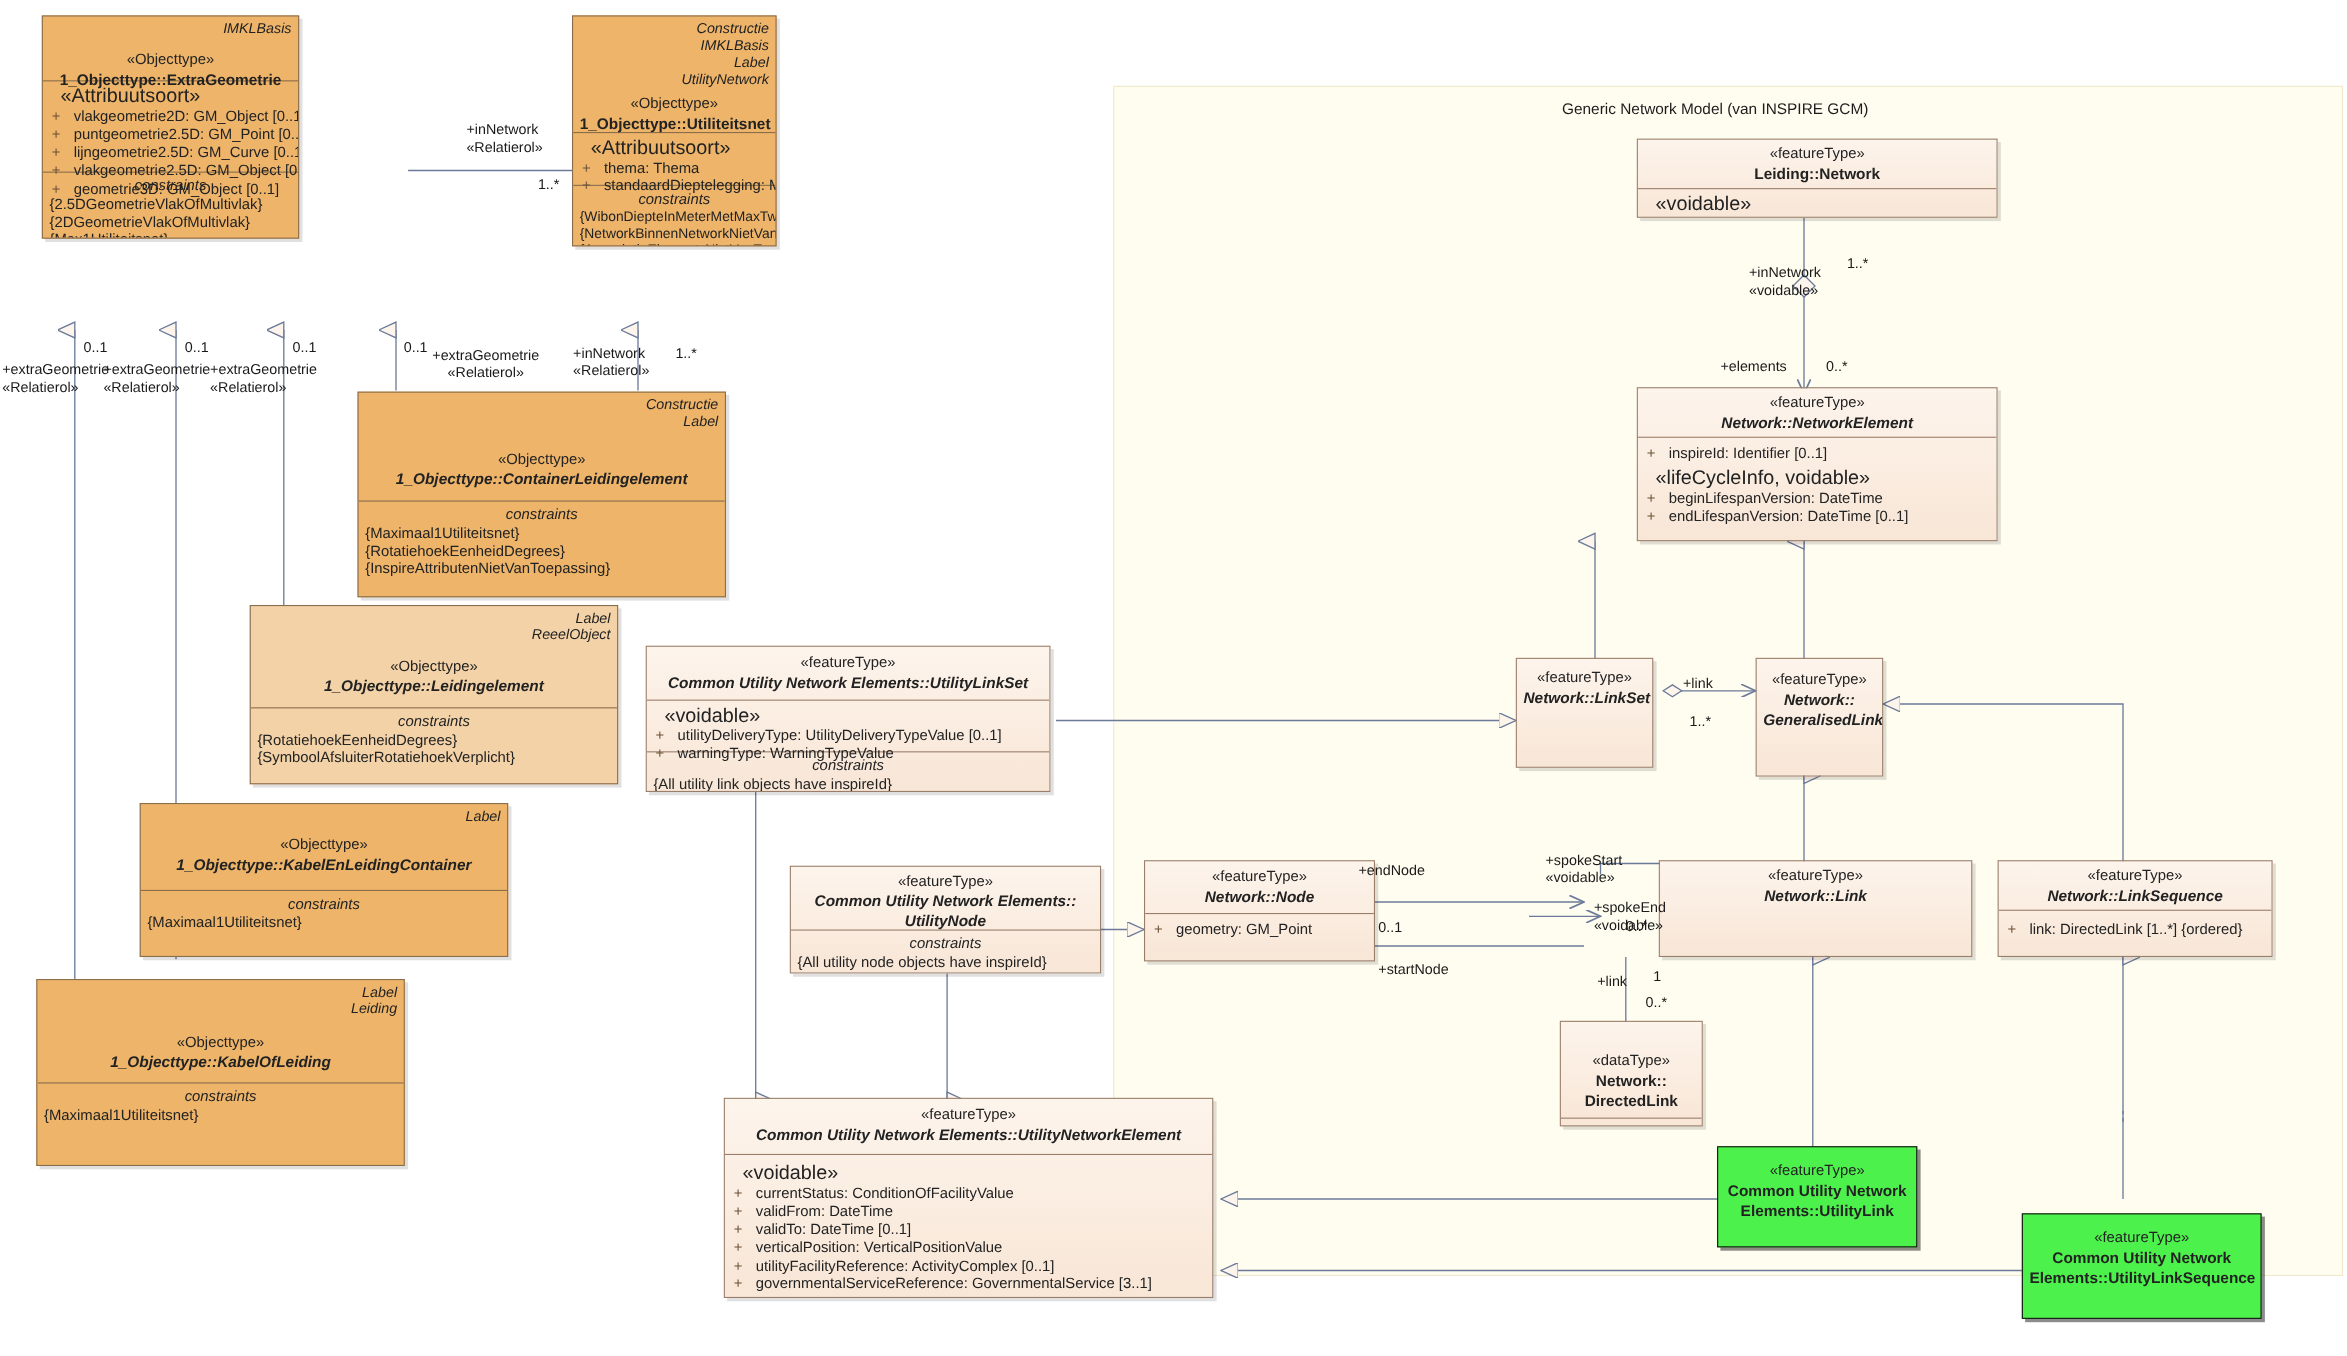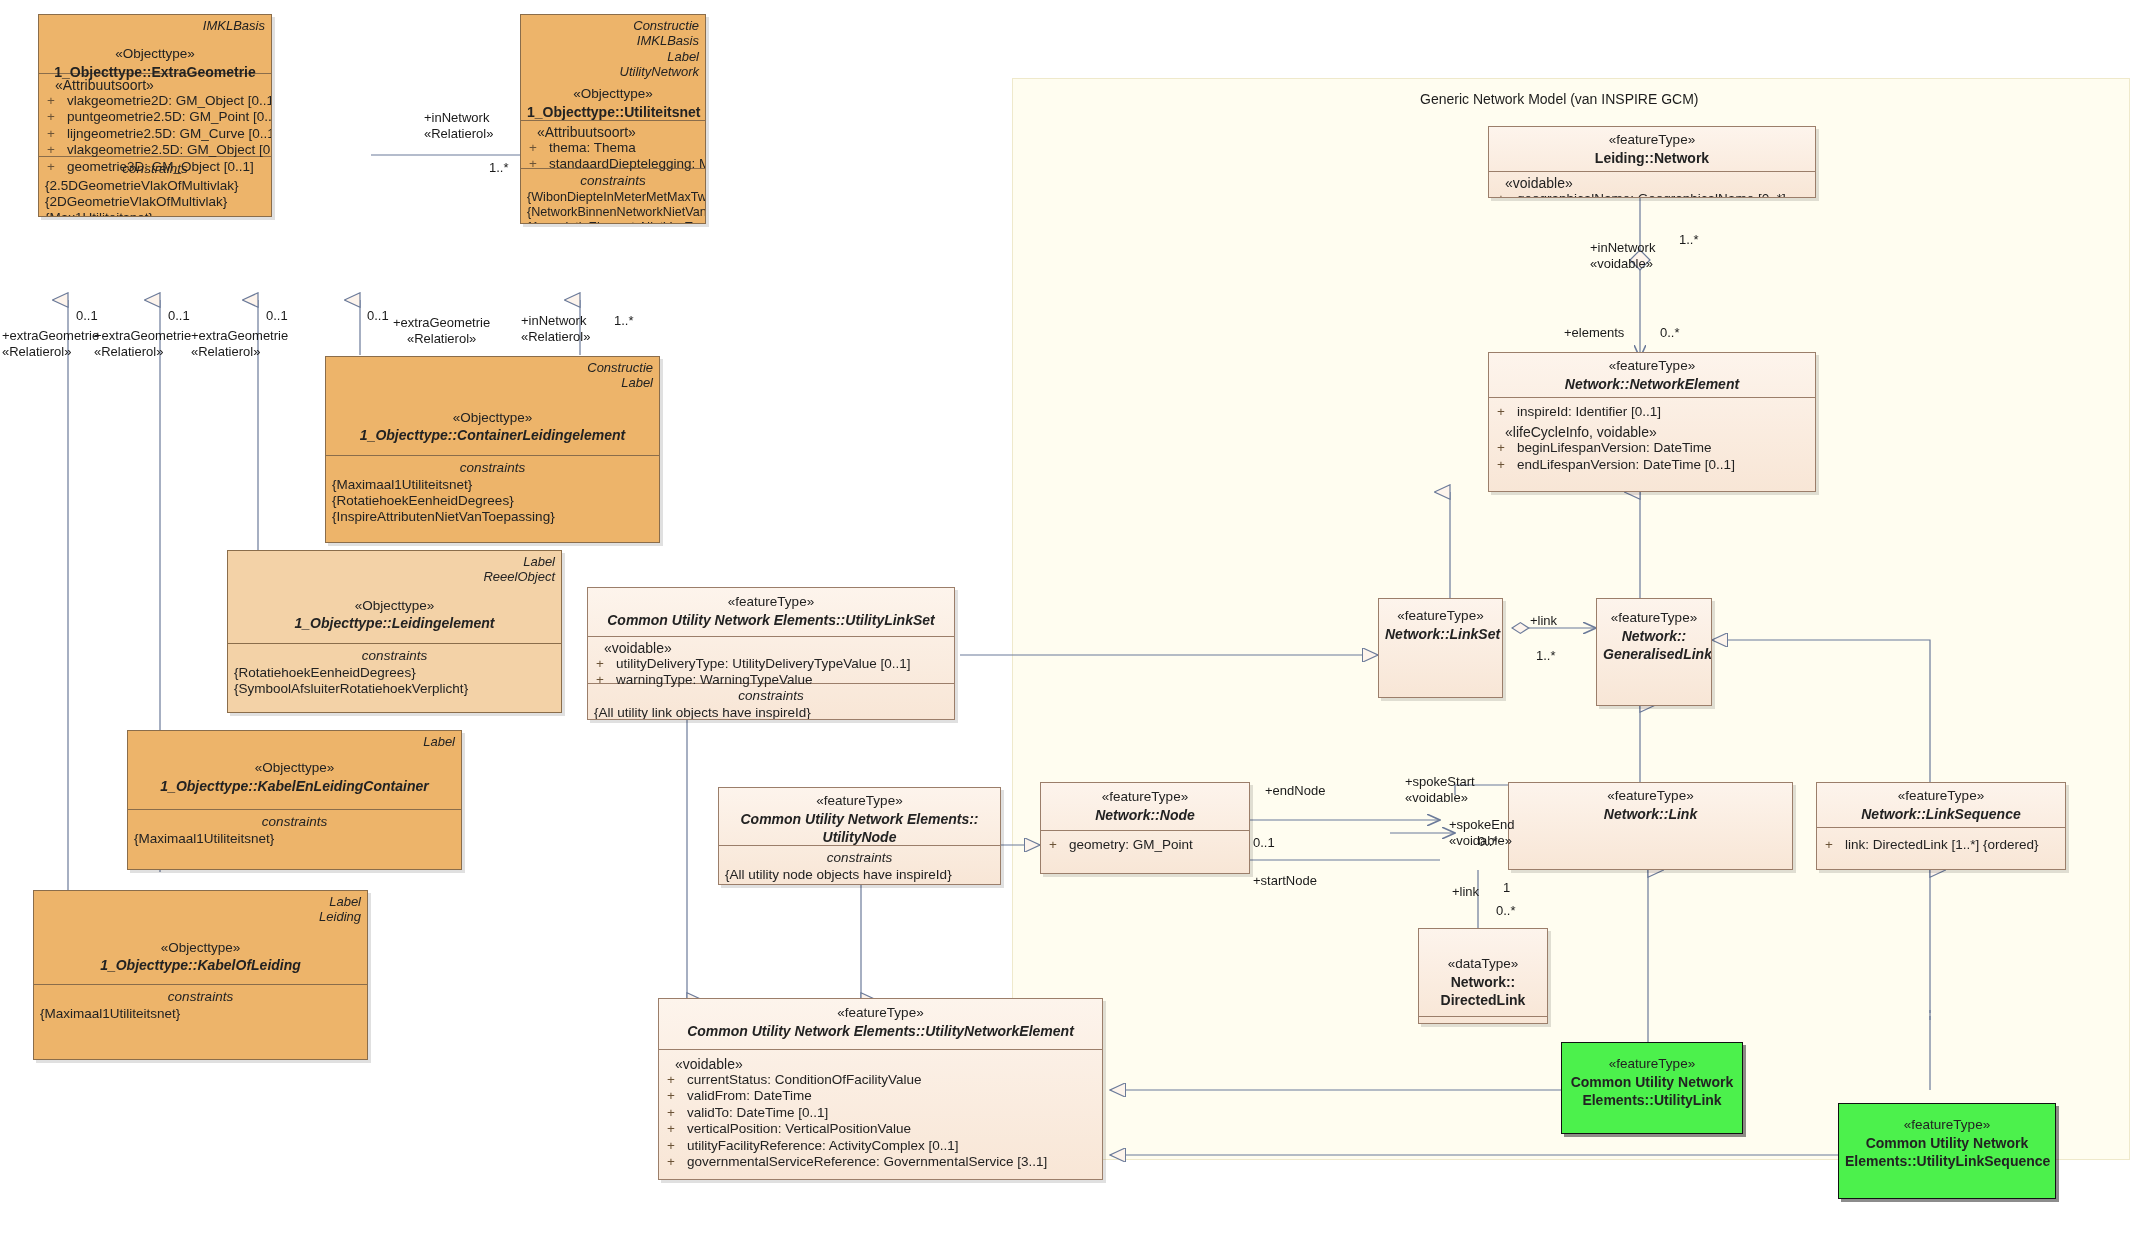--- a/index.html
+++ b/index.html
@@ -36,21 +36,21 @@
   .tags{
     text-align:right;
     font-style:italic;
     line-height:1.18;
     font-size:13px;
     color:#222;
   }
   .stereo{font-size:13.5px;line-height:1.3;}
   .cname{font-weight:bold;font-size:14px;line-height:1.3;}
   .cname.ital{font-style:italic;}
-  .attrhdr{font-size:14px;padding-left:10px;}
+  .attrhdr{font-size:18px;padding-left:10px;}
   .attr{
     font-size:13.5px;
     line-height:1.22;
     white-space:nowrap;
     padding-left:2px;
   }
   .attr .plus{display:inline-block;width:20px;color:#6b5336;}
   .cons-title{text-align:center;font-style:italic;font-size:13.5px;line-height:1.3;}
   .cons{font-size:13.5px;line-height:1.22;white-space:nowrap;}
 
@@ -467,21 +467,21 @@
     <div>«voidable»</div>
   </div>
   <div class="lbl" style="left:1679px;top:232px;">1..*</div>
 
   <div class="lbl" style="left:1564px;top:325px;">+elements</div>
   <div class="lbl" style="left:1660px;top:325px;">0..*</div>
 
   <div class="lbl" style="left:1530px;top:613px;">+link</div>
   <div class="lbl" style="left:1536px;top:648px;">1..*</div>
 
-  <div class="lbl" style="left:1265px;top:783px;">+endNode</div>
+  <div class="lbl" style="left:1235px;top:783px;">+endNode</div>
   <div class="lbl" style="left:1253px;top:835px;">0..1</div>
   <div class="lbl" style="left:1253px;top:873px;">+startNode</div>
 
   <div class="lbl" style="left:1405px;top:774px;">
     <div>+spokeStart</div>
     <div>«voidable»</div>
   </div>
   <div class="lbl" style="left:1449px;top:817px;">
     <div>+spokeEnd</div>
     <div>«voidable»</div>

